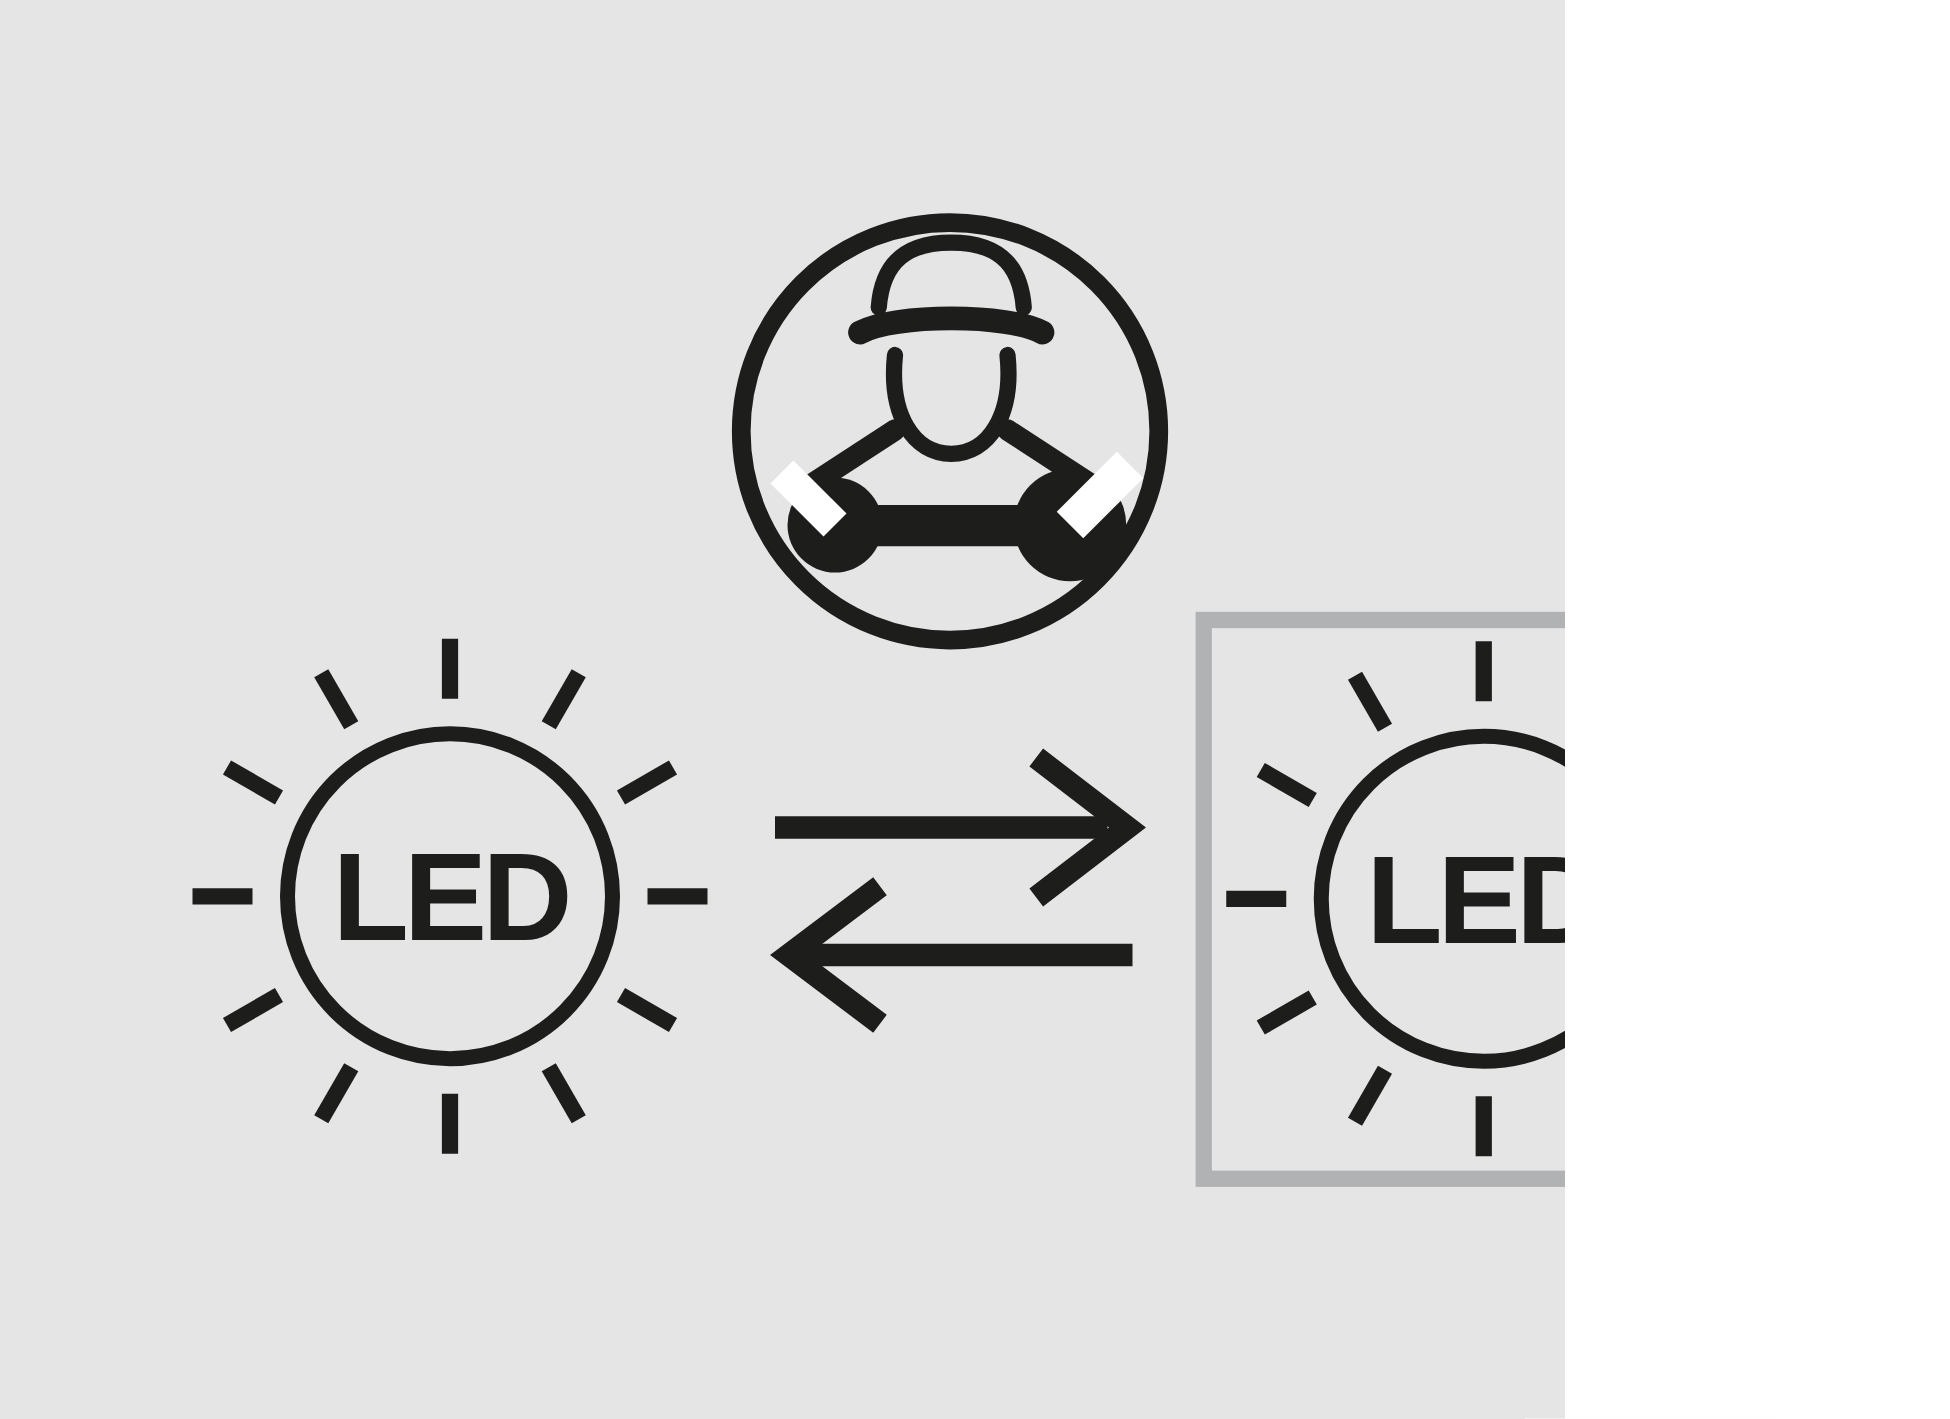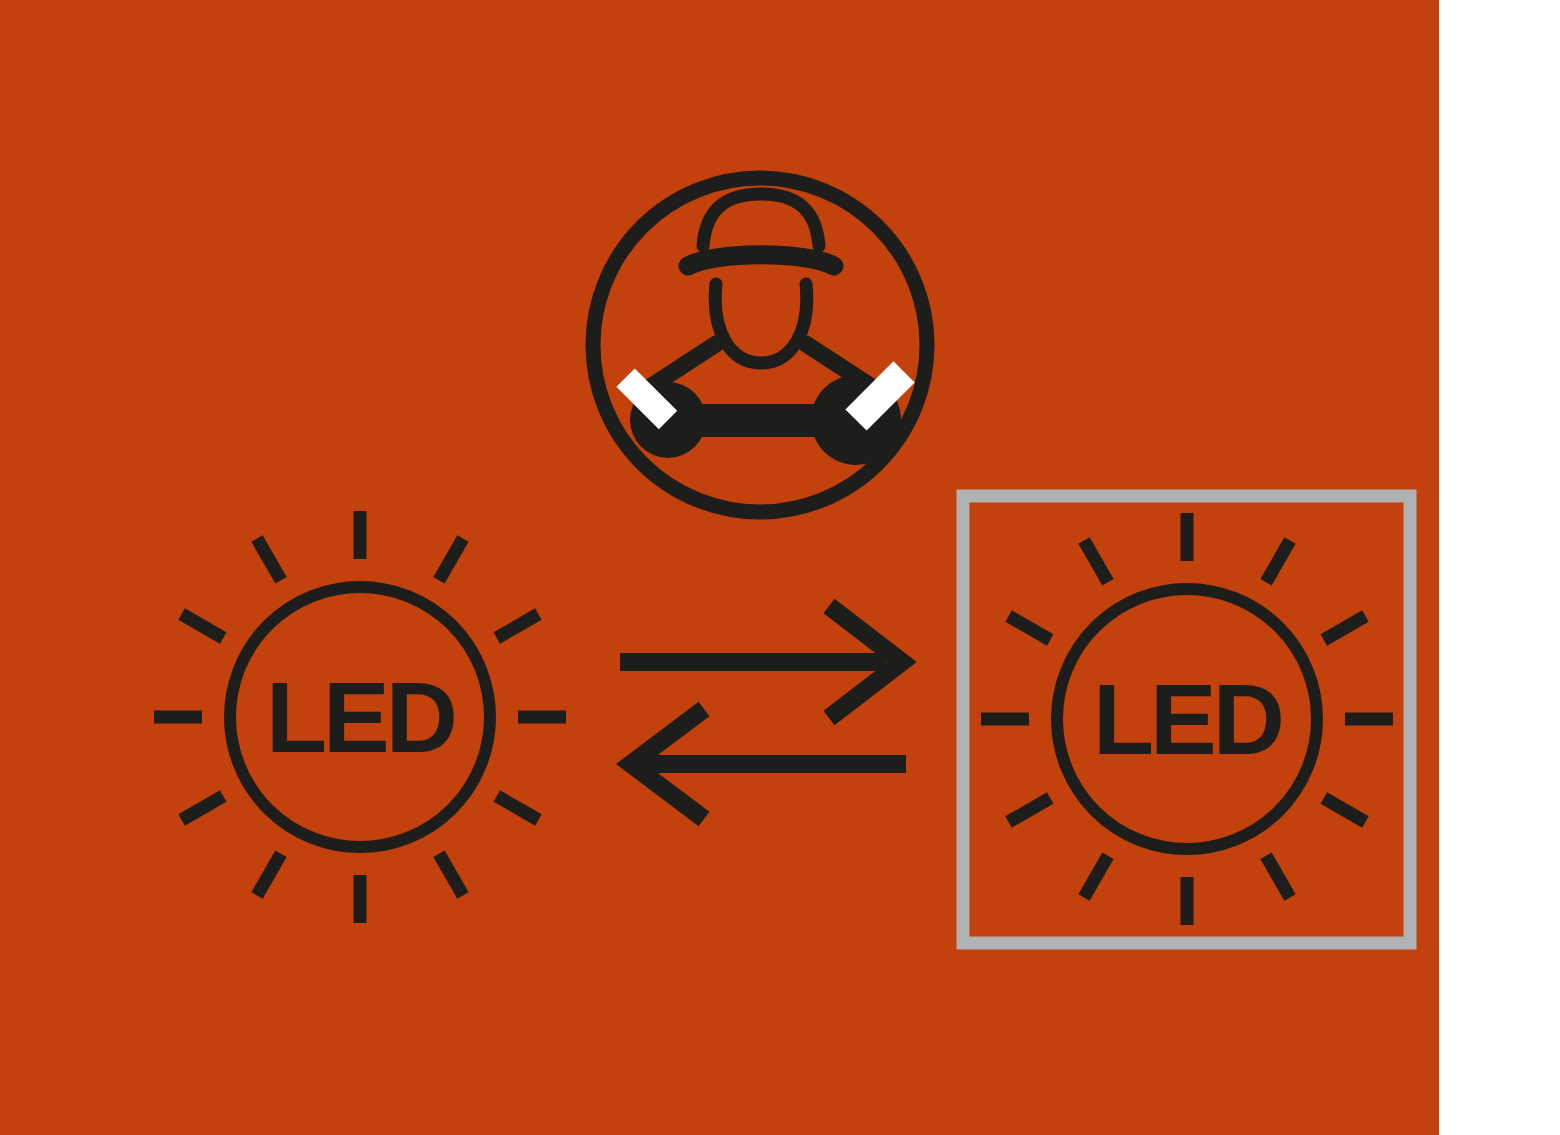--- a/index.html
+++ b/index.html
@@ -2,23 +2,23 @@
 <html><head>
 <meta charset="utf-8">
 <style>
   html, body {
     margin: 0;
     padding: 0;
     background: #ffffff;
     font-family: "Liberation Sans", sans-serif;
   }
   .stage {
-    width: 1439px;
+    width: 1252px;
     height: 1135px;
-    background: #c2410c;
+    background: #e5e5e5;
     position: relative;
     overflow: hidden;
   }
   svg { display: block; }
   text {
     font-family: "Liberation Sans", sans-serif;
     font-weight: bold;
   }
 </style>
 </head>

